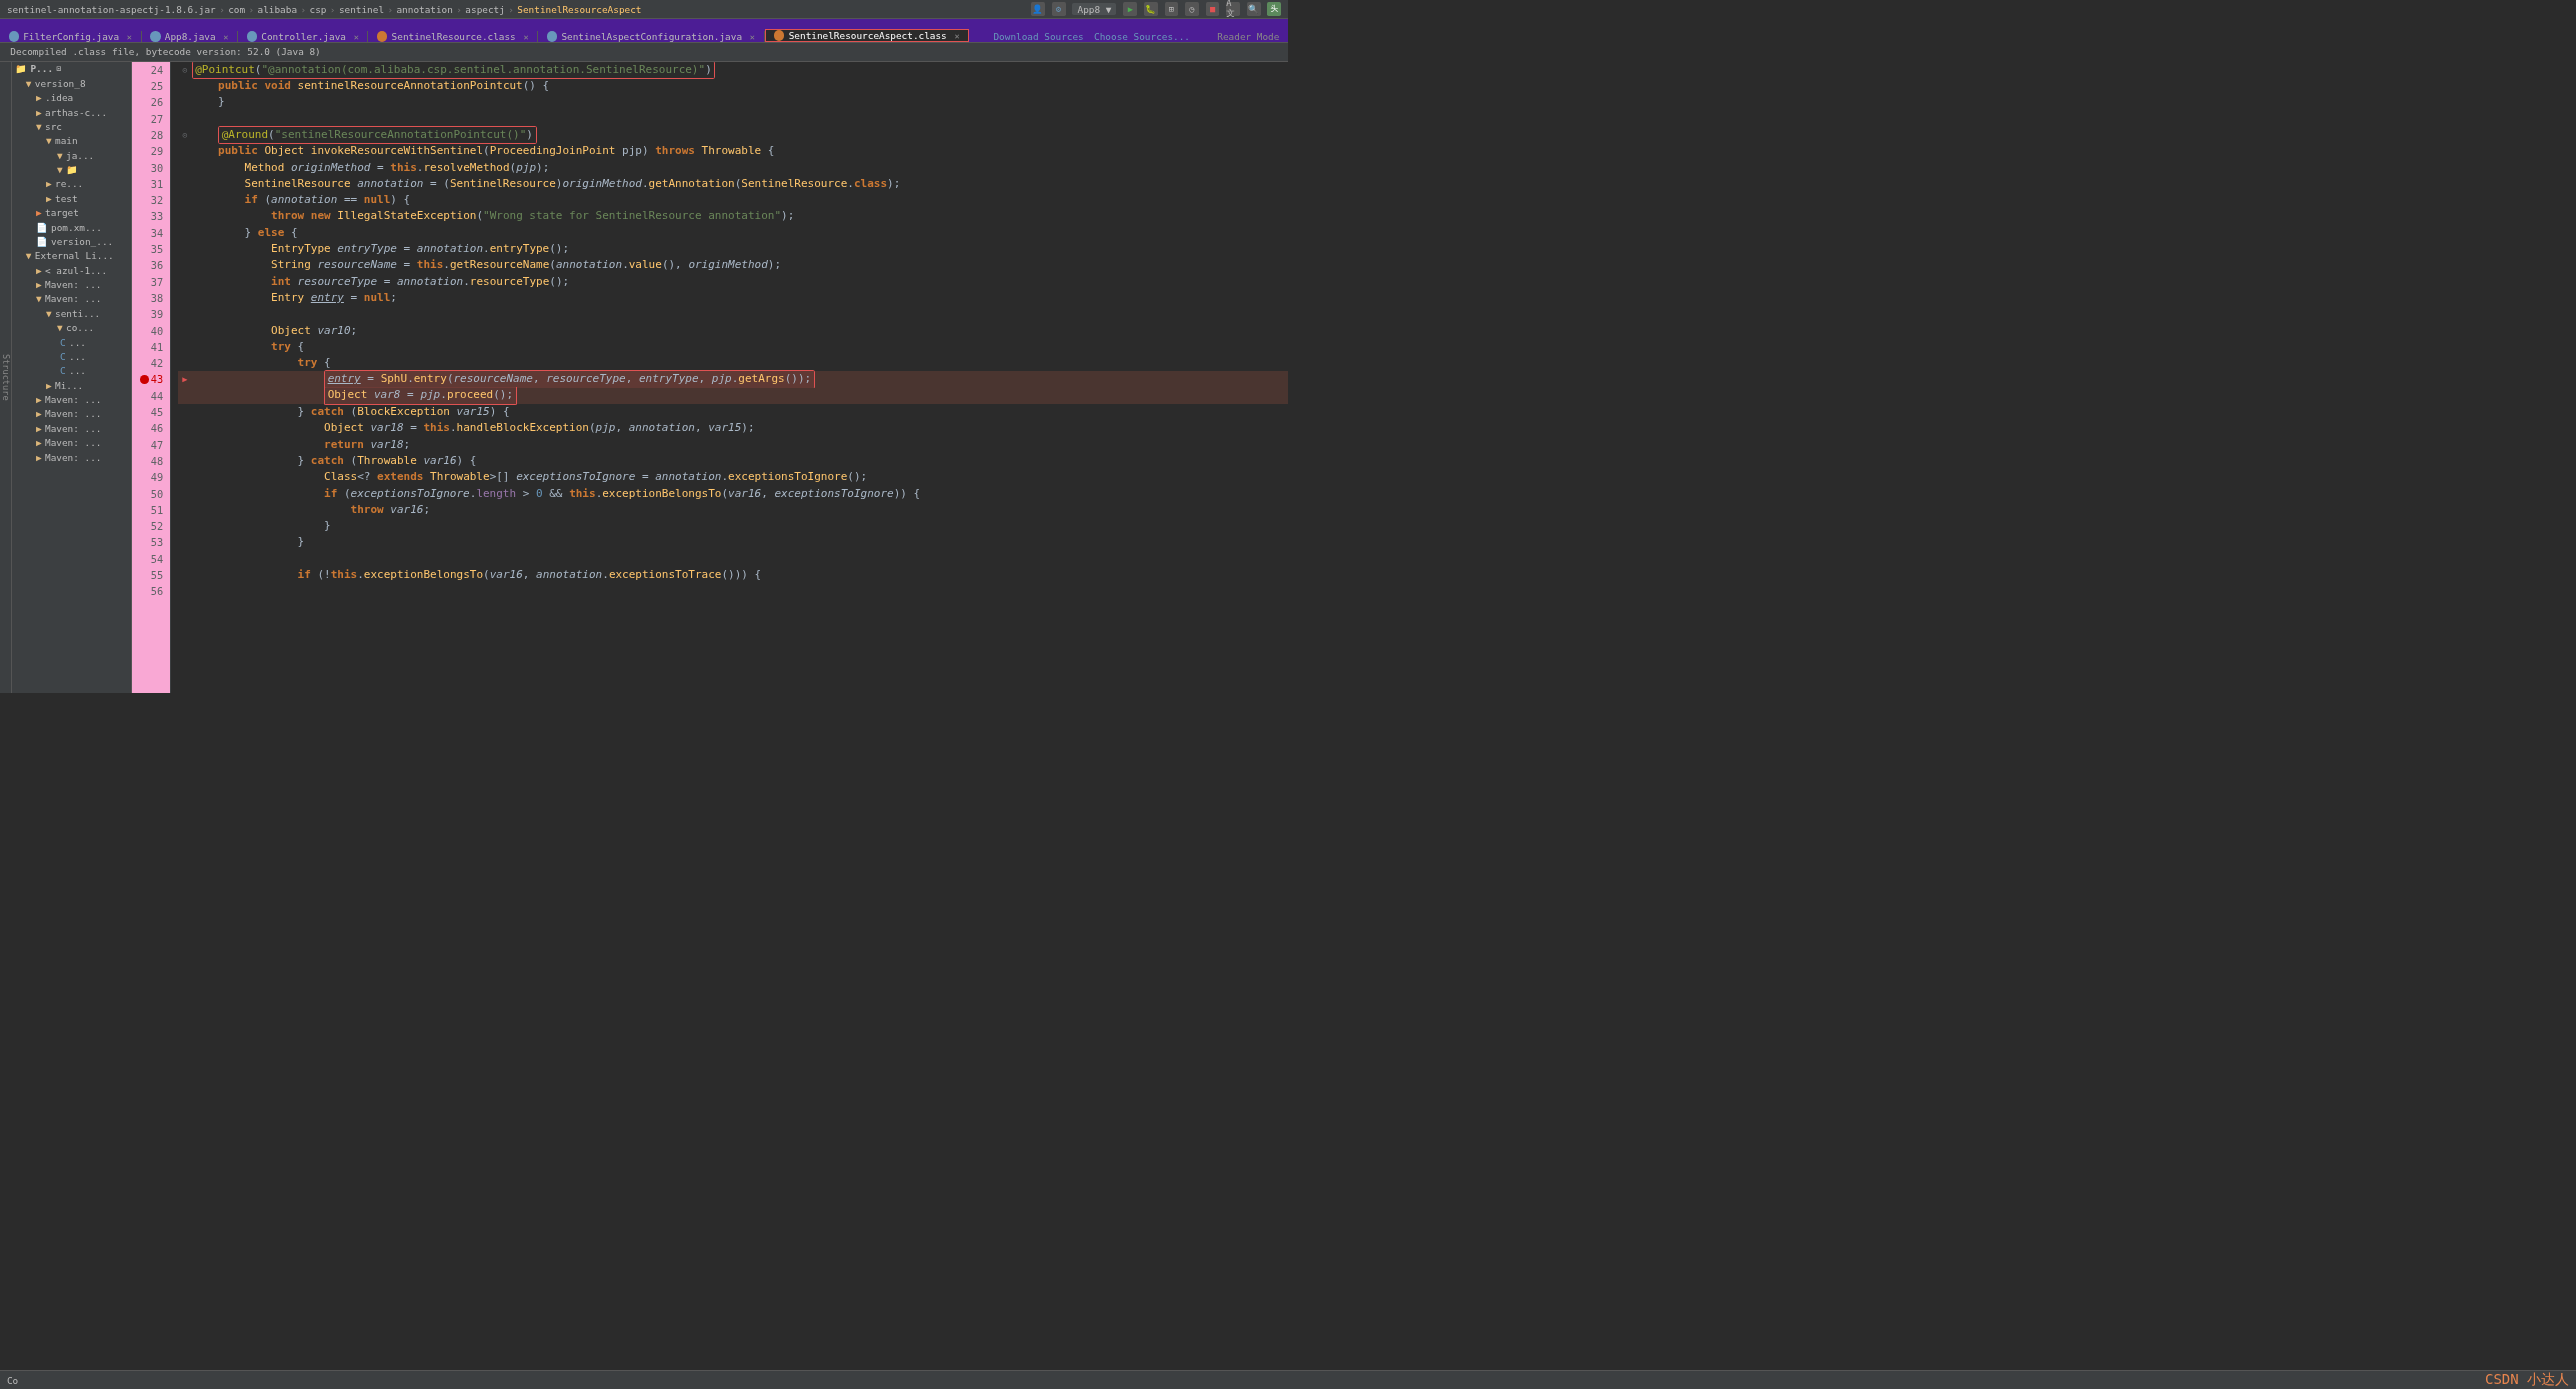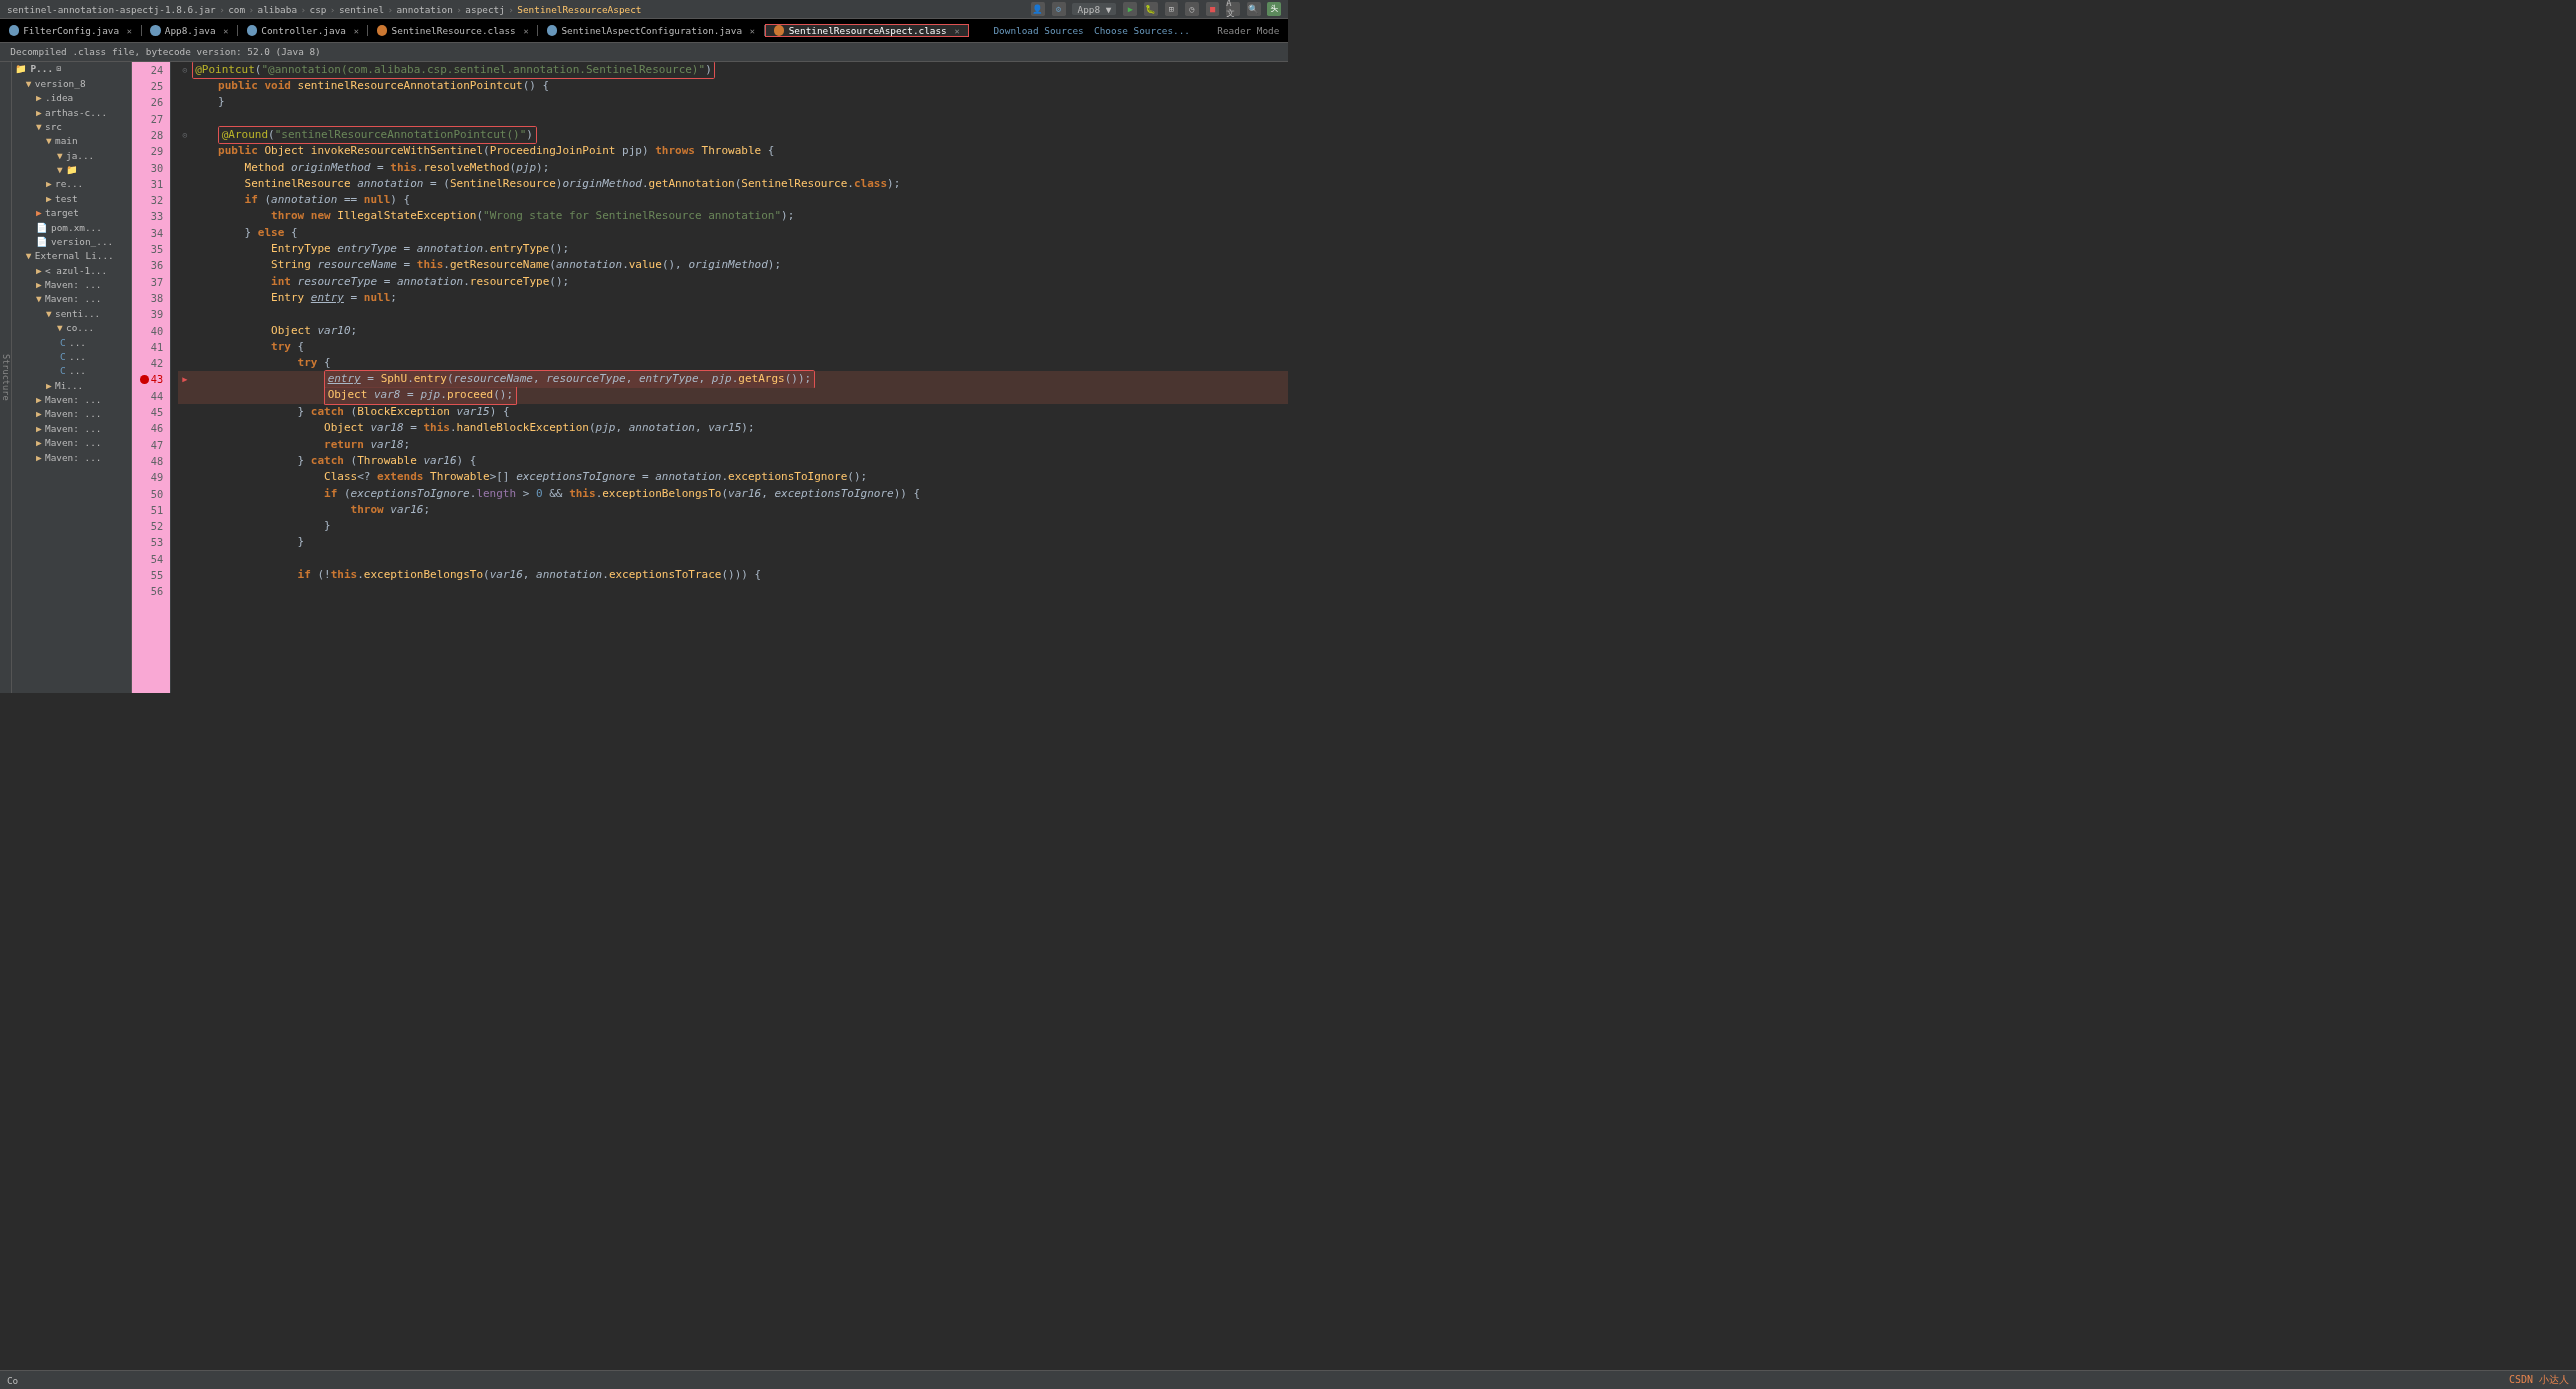--- a/index.html
+++ b/index.html
@@ -42,23 +42,23 @@
       background: #555;
       border-radius: 1.7px;
       display: flex;
       align-items: center;
       justify-content: center;
       font-size: 8.6px;
     }
 
     
     .tab-bar {
-      background: #000000;
-      display: flex;
-      align-items: center;
+      background: #4c1d95;
+      display: flex;
+      align-items: flex-end;
       height: 24px;
       border-bottom: 0.9px solid #555;
       overflow: hidden;
     }
     .tab {
       display: flex;
       align-items: center;
       padding: 0 8.6px;
       font-size: 9.4px;
       color: #bbbbbb;
@@ -715,15 +715,15 @@
           &nbsp;&nbsp;&nbsp;&nbsp;&nbsp;&nbsp;&nbsp;&nbsp;&nbsp;&nbsp;&nbsp;&nbsp;&nbsp;&nbsp;&nbsp;&nbsp;<span class="kw">if</span> (!<span class="kw">this</span>.<span class="method">exceptionBelongsTo</span>(<span class="var">var16</span>, <span class="var">annotation</span>.<span class="method">exceptionsToTrace</span>())) {
         </span>
       </div>
 
     </div>
   </div>
 </div>
 
 <div class="status-bar">
   <span>Co</span>
-  <span style="margin-left:auto; color:#e8854e; font-size:10px;">CSDN 小达人</span>
+  <span style="margin-left:auto; color:#e8854e; font-size:14px;">CSDN 小达人</span>
 </div>
 
 
 </body></html>

